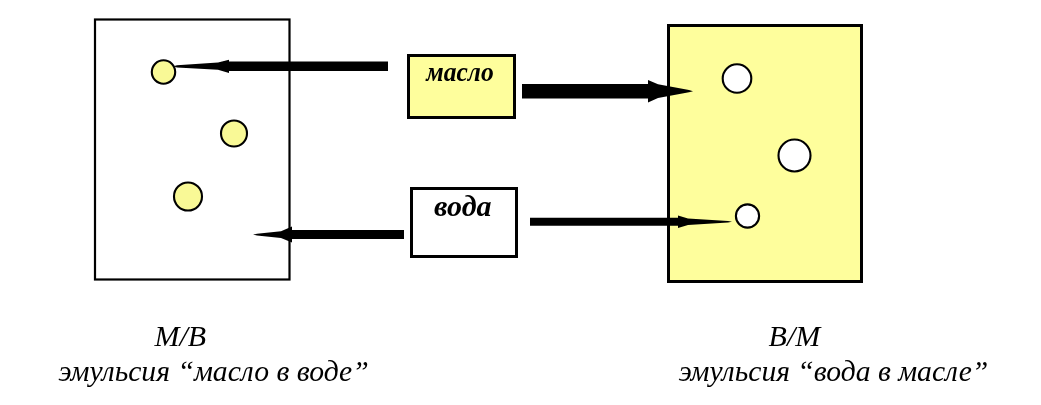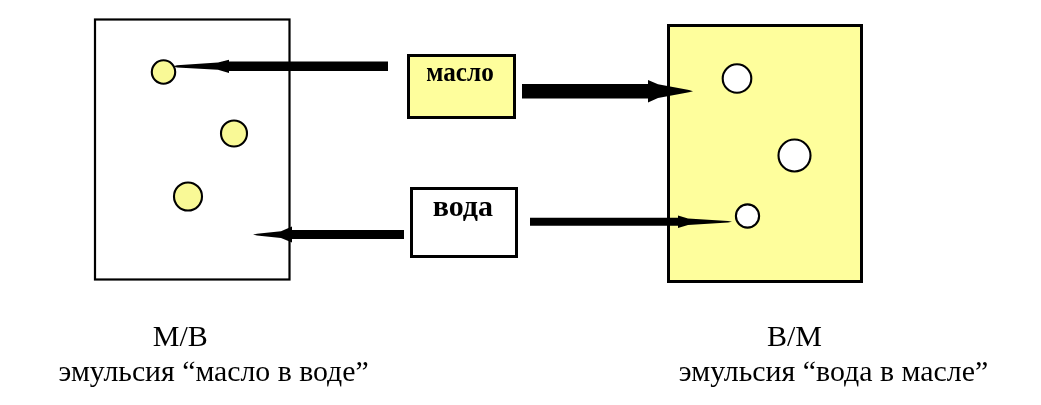--- a/index.html
+++ b/index.html
@@ -1,16 +1,16 @@
 <!DOCTYPE html>
 <html><head>
 <meta charset="utf-8">
 <style>
   html,body{margin:0;padding:0;background:#ffffff;}
-  #canvas{position:relative;width:1041px;height:405px;background:#ffffff;overflow:hidden;}
+  #canvas{position:relative;width:1041px;height:405px;background:#ffffff;overflow:hidden;font-style:italic;}
   svg{display:block;}
 </style>
 </head>
 <body>
 <div id="canvas">
 <svg width="1041" height="405" viewBox="0 0 1041 405" xmlns="http://www.w3.org/2000/svg">
 
   <rect x="95" y="19.5" width="194.5" height="260" fill="#ffffff" stroke="#000000" stroke-width="2.2"></rect>
 
   <rect x="668.5" y="25.5" width="193" height="256" fill="#FEFE9C" stroke="#000000" stroke-width="3"></rect>

